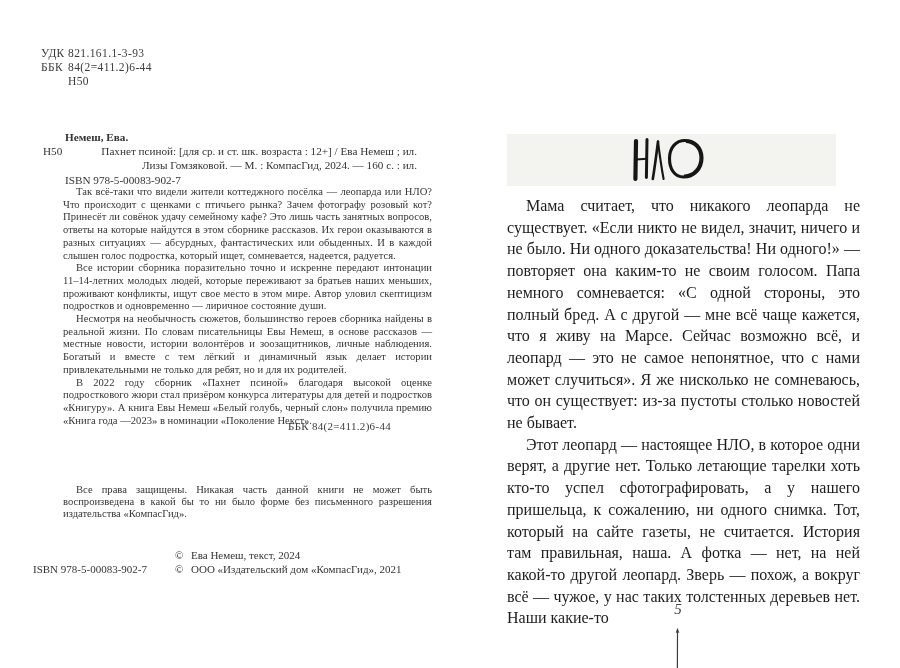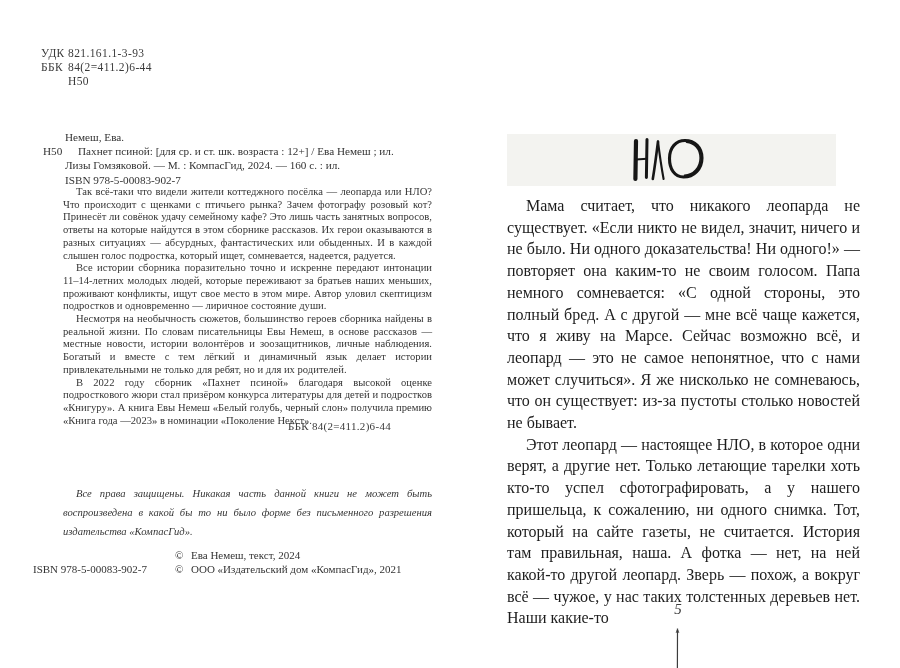--- a/index.html
+++ b/index.html
@@ -9,29 +9,29 @@
     font-family:"Liberation Serif", serif;
     color:#2e2e2e;
     -webkit-font-smoothing:antialiased;
   }
   
   .left-page{position:absolute;left:33px;top:0;width:402px;height:487px;}
   .top-codes{position:absolute;top:47px;left:8px;font-size:11.5px;line-height:13.8px;letter-spacing:0.4px;color:#3a3a3a;}
   .code-row{display:flex;}
   .code-label{width:27px;flex:0 0 27px;}
   .catalog-card{position:absolute;top:130px;left:10px;width:374px;font-size:11.2px;line-height:14.2px;color:#333;}
-  .card-heading{margin-left:22px;font-weight:normal;}
+  .card-heading{margin-left:22px;font-weight:bold;}
   .card-body{position:relative;}
   .card-sign{position:absolute;left:0;top:0;}
-  .card-desc{margin-left:22px;text-indent:13px;}
+  .card-desc{margin-left:22px;text-indent:13px;text-align:right;}
   .card-isbn{margin-left:22px;}
   .annotation{position:absolute;top:186px;left:30px;width:369px;font-size:10.6px;line-height:12.7px;text-align:justify;color:#353535;}
   .annotation p{margin:0;text-indent:13px;font-family:Liberation Serif, serif;}
   .udc-bottom{position:absolute;top:420px;left:30px;width:328px;text-align:right;font-size:11px;line-height:12.8px;letter-spacing:0.3px;color:#3a3a3a;}
-  .rights{position:absolute;top:484px;left:30px;width:369px;font-size:10.6px;line-height:19px;text-align:justify;color:#353535;font-style:italic;}
+  .rights{position:absolute;top:484px;left:30px;width:369px;font-size:10.6px;line-height:12px;text-align:justify;color:#353535;}
   .rights p{margin:0;text-indent:13px;}
   .bottom-ids{position:absolute;top:548px;left:0;width:402px;height:32px;font-size:11px;line-height:14px;color:#333;}
   .bi{position:absolute;white-space:nowrap;}
   .bi-c1{left:142px;top:0;}
   .bi-t1{left:158px;top:0;}
   .bi-isbn{left:0;top:14px;}
   .bi-c2{left:142px;top:14px;}
   .bi-t2{left:158px;top:14px;}
   
   .right-page{position:absolute;left:507px;top:0;width:353px;height:668px;}

